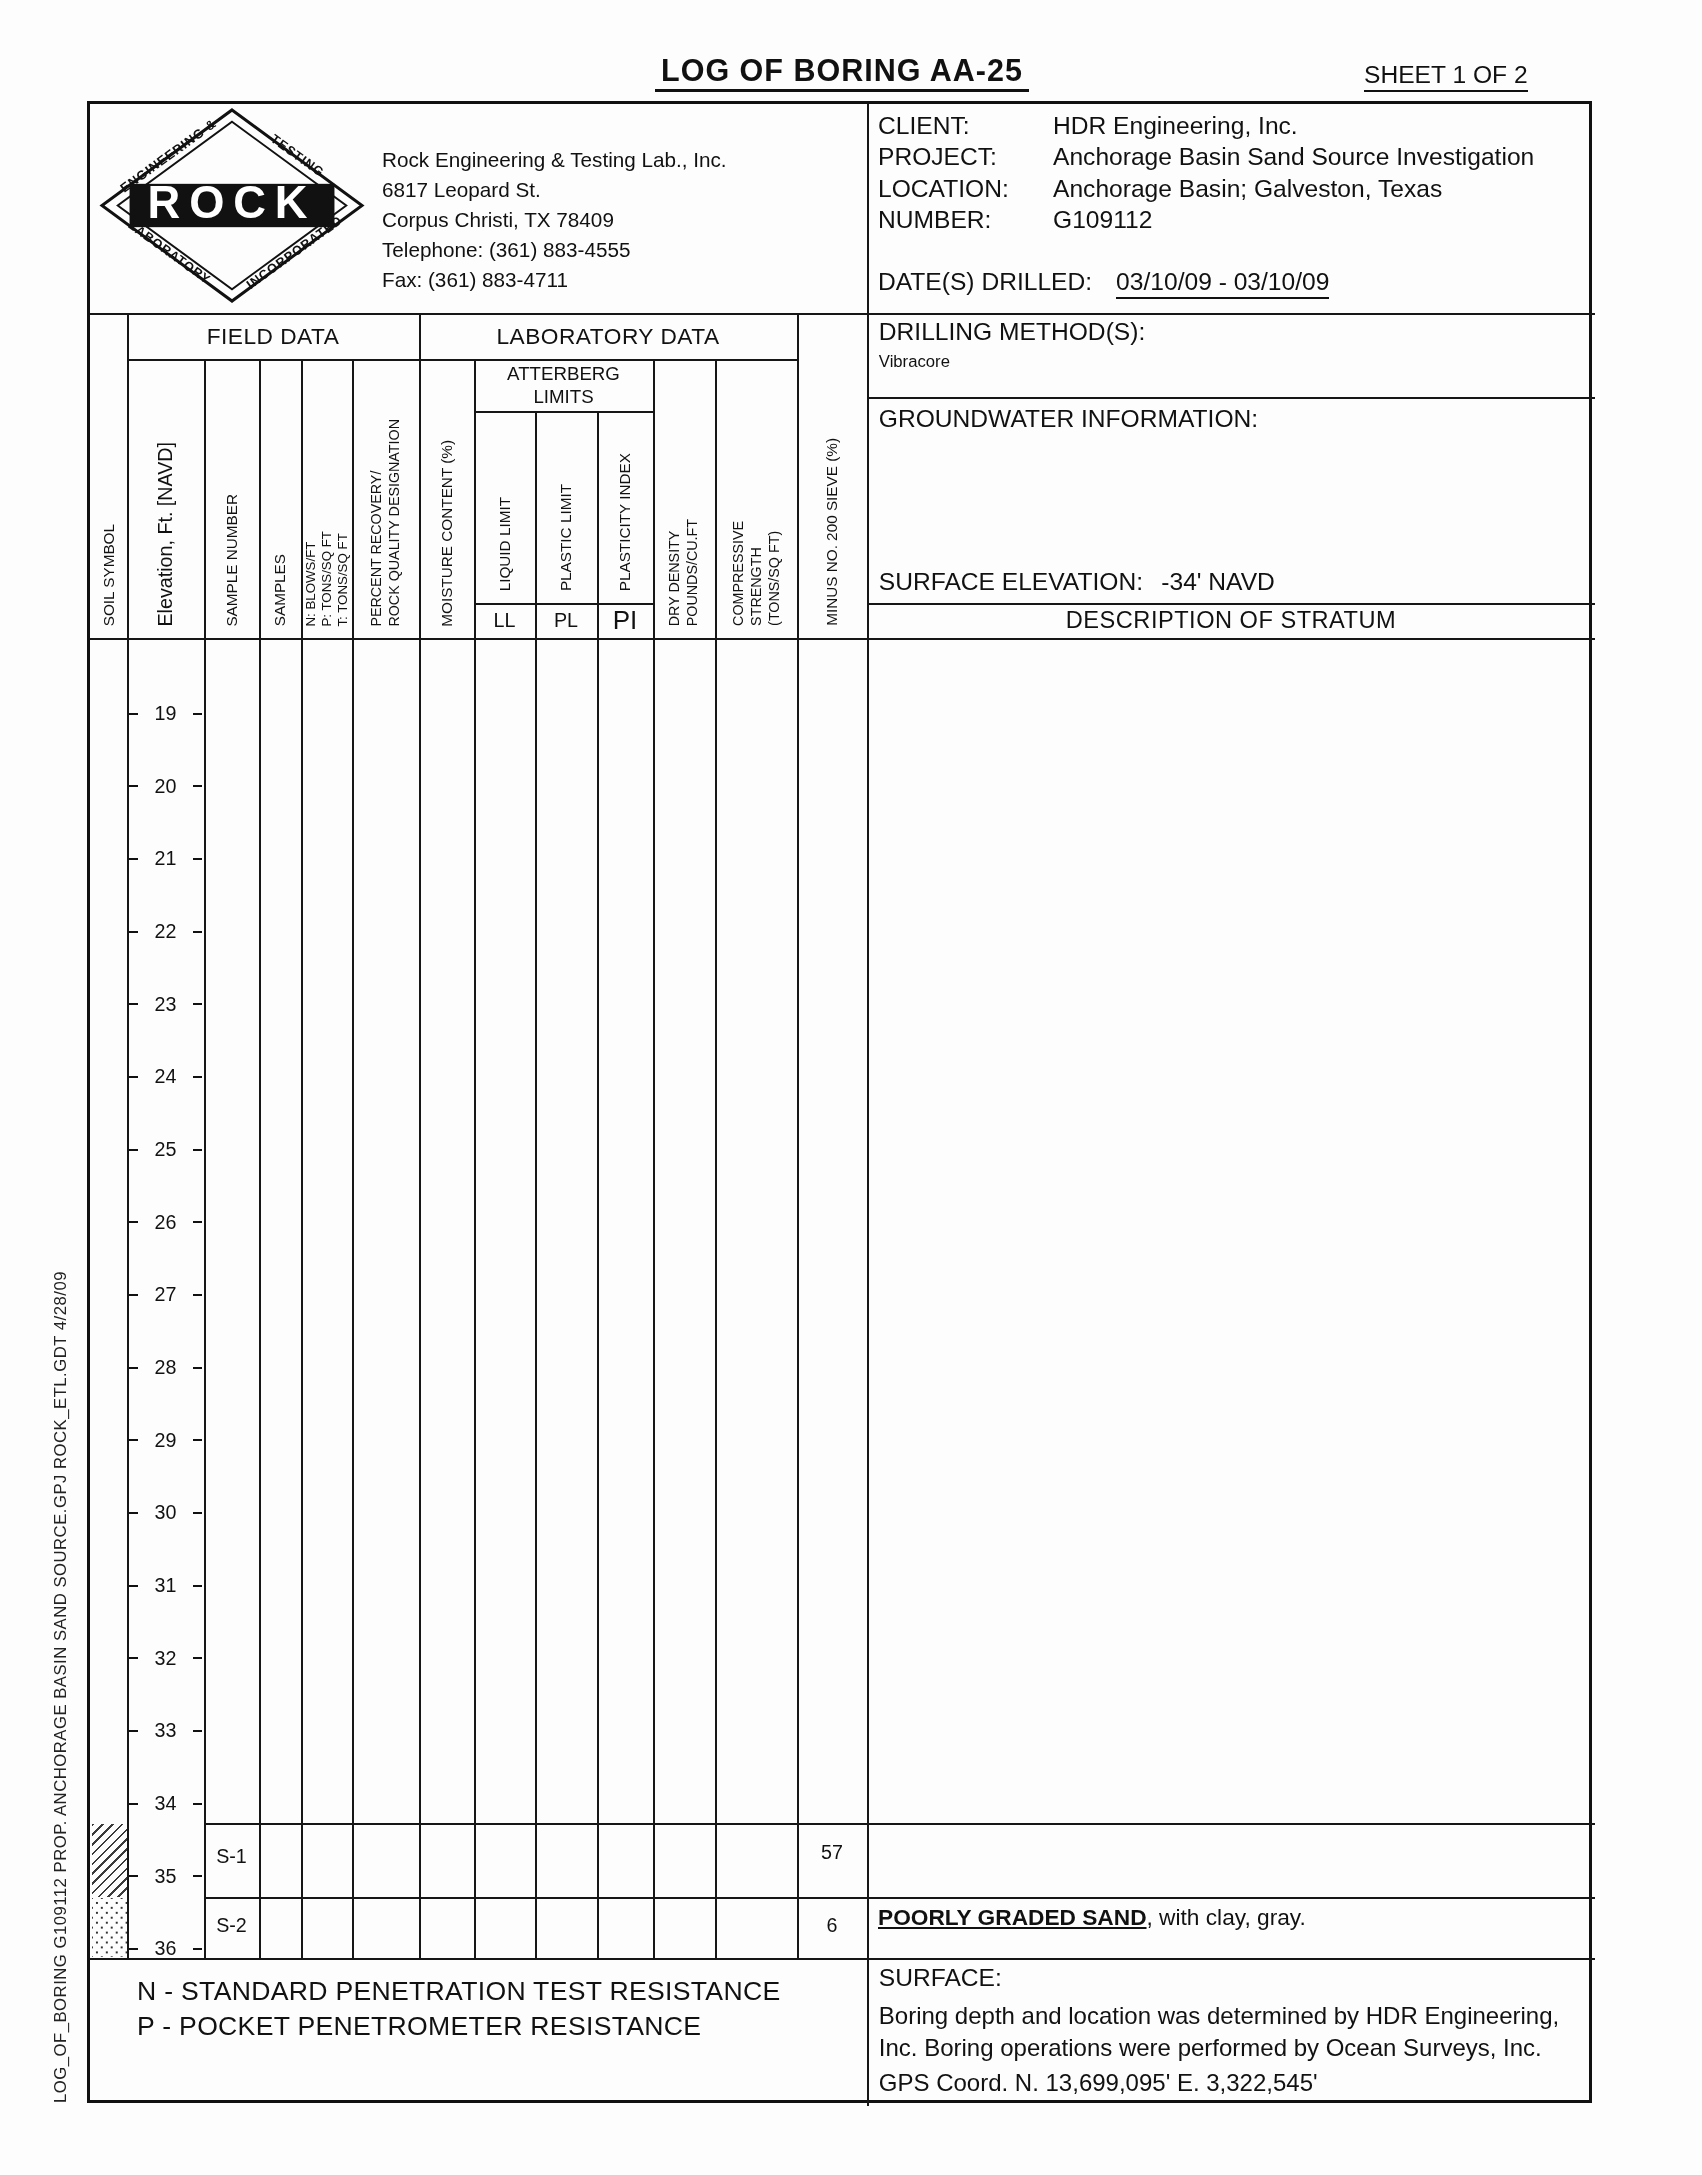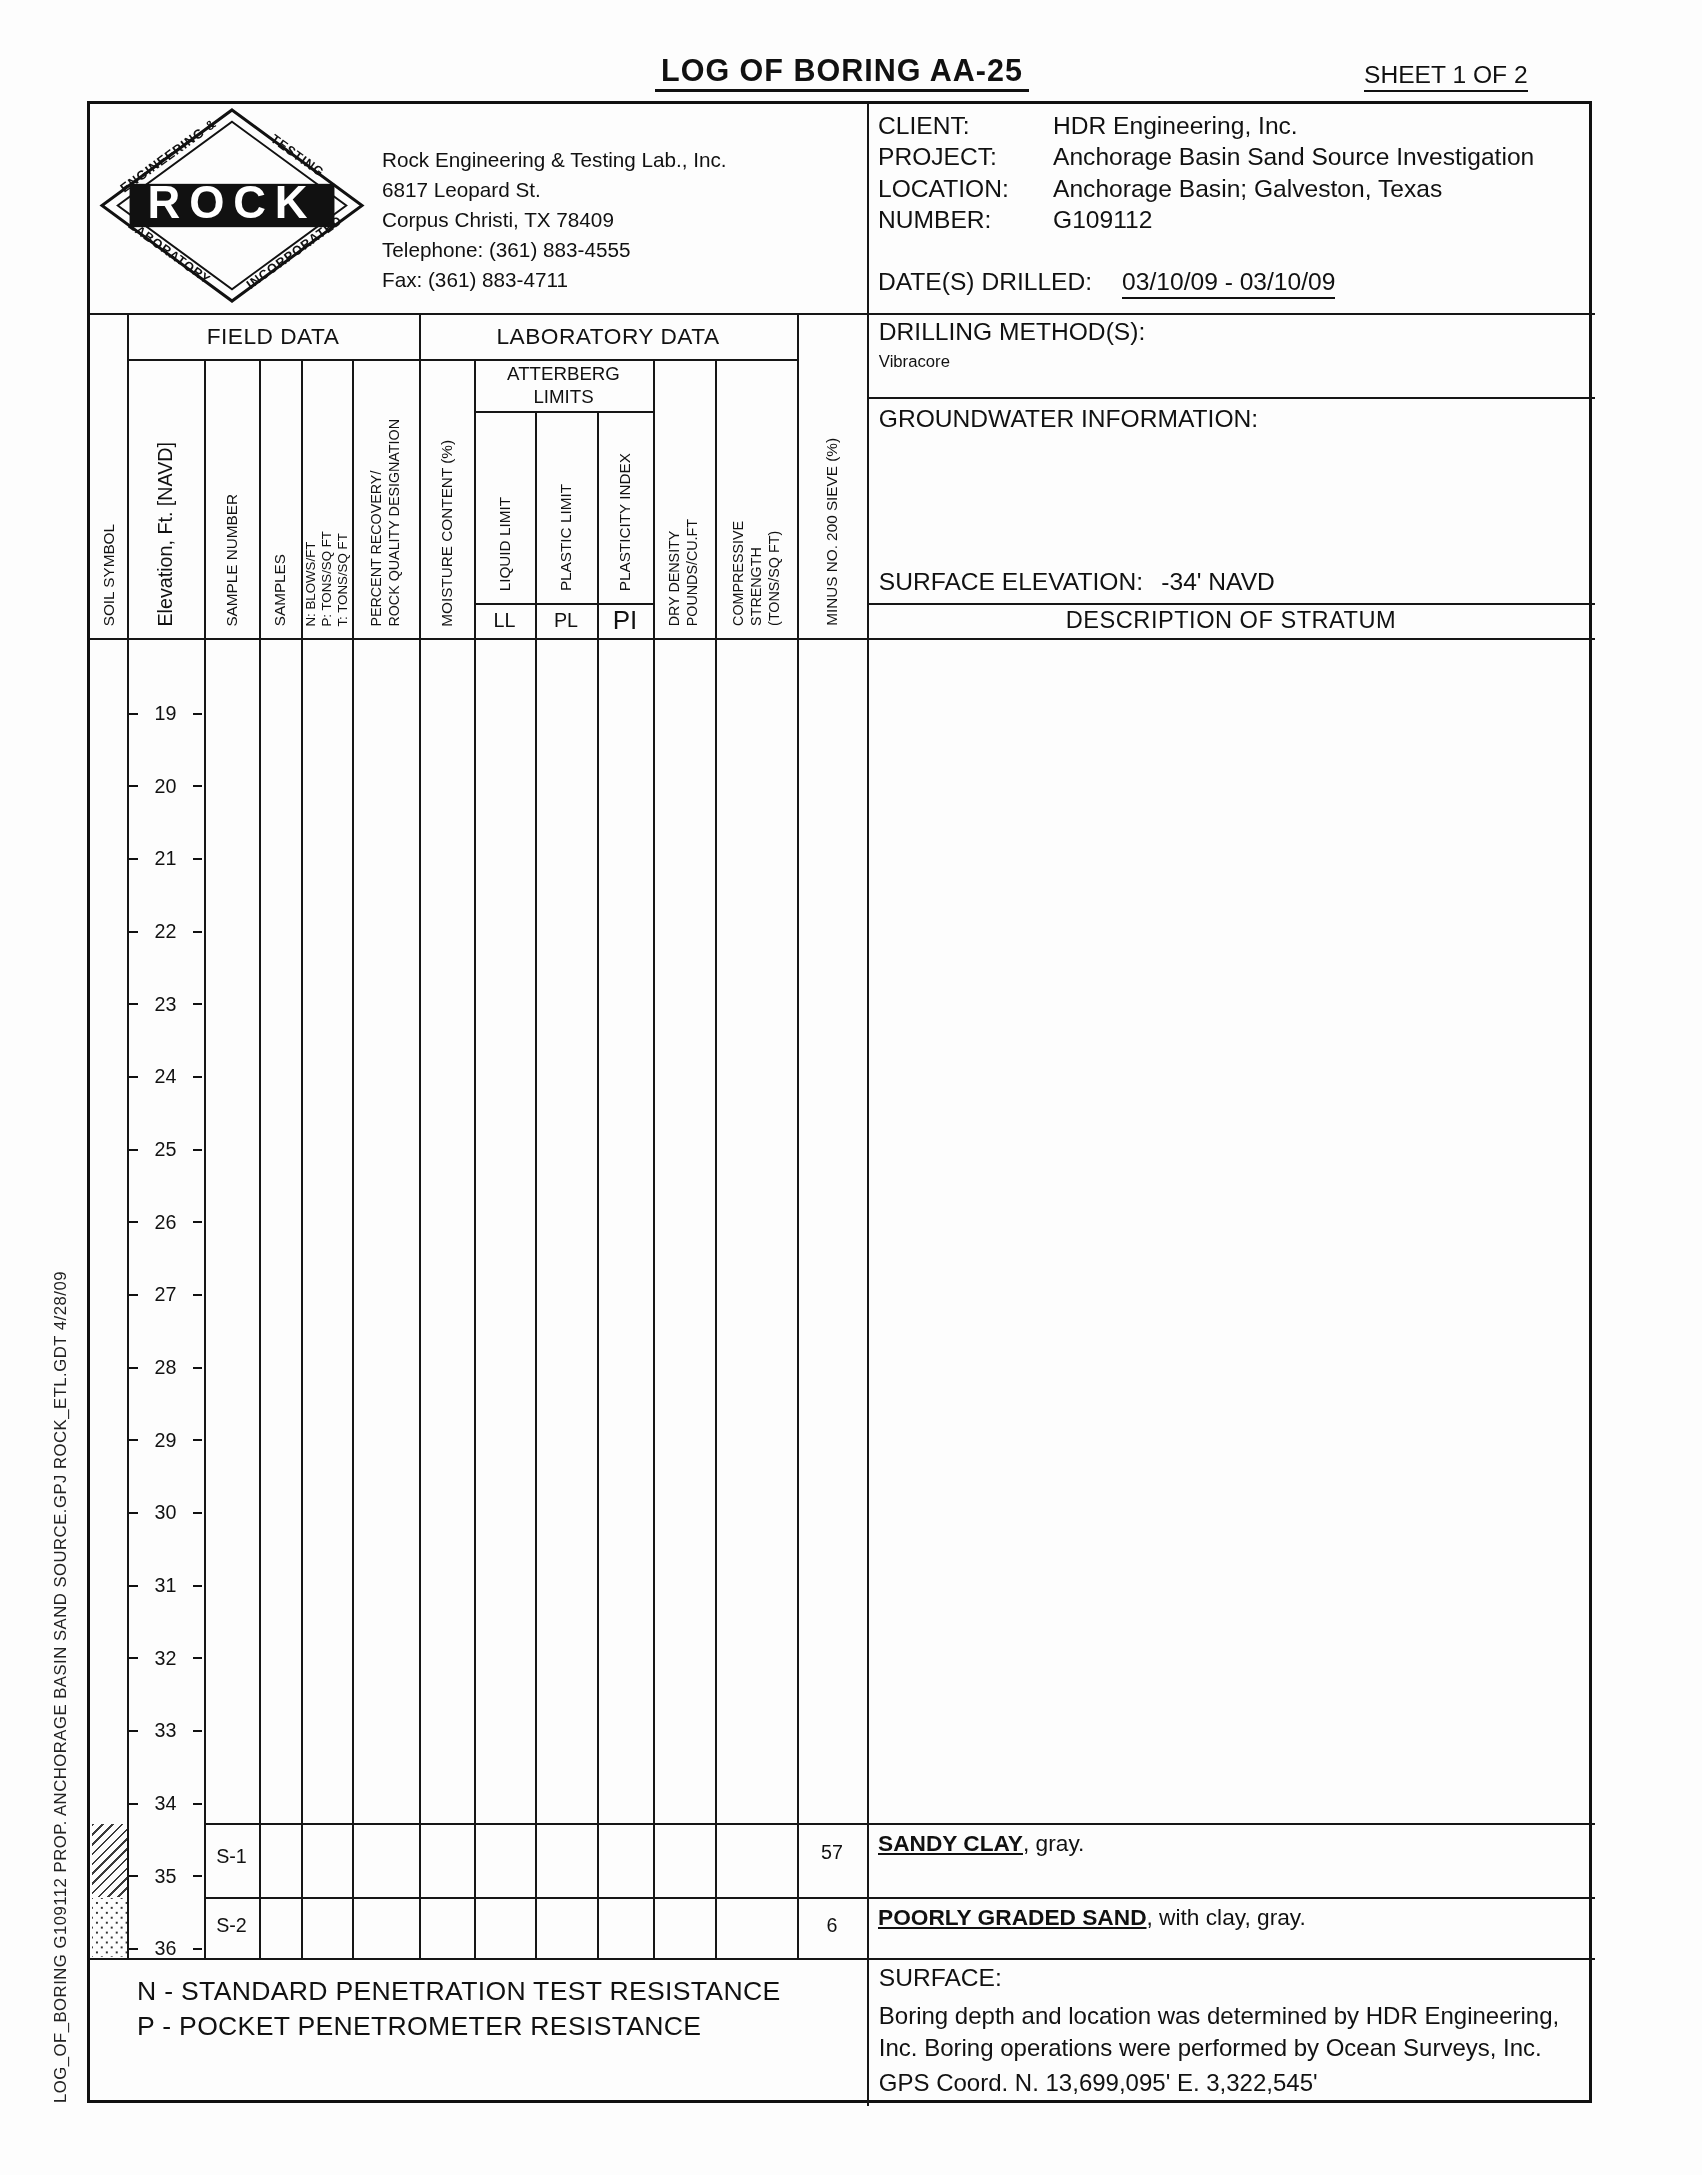--- a/index.html
+++ b/index.html
@@ -26,21 +26,21 @@
   .vh.md { font-size:14.3px; }
   .vh.big { font-size:19.7px; }
 
   .band { position:absolute; display:flex; align-items:center; justify-content:center; font-size:22.7px; letter-spacing:0.5px; }
   .cc { display:flex; align-items:center; justify-content:center; text-align:center; }
 
   .addr-line { font-size:20.7px; line-height:1.45; }
   .info-row { position:absolute; left:788px; display:flex; align-items:baseline; white-space:nowrap; }
   .info-row .lbl { font-size:24.6px; width:175px; }
   .info-row .val { font-size:24.6px; }
-  .info-row.dates .lbl { width:auto; margin-right:30px; }
+  .info-row.dates .lbl { width:auto; margin-right:24px; }
   .u { border-bottom:2px solid #111; padding-bottom:1px; }
 
   .panel-label { font-size:24.6px; }
   .small-val { font-size:16.7px; }
 
   .tick-num { position:absolute; left:37px; width:77px; height:27.6px; line-height:27.6px; text-align:center; font-size:19.7px; }
   .tick-dash { position:absolute; width:8.9px; height:0; border-top:2px solid #111; }
   .tick-dash.l { left:39px; } .tick-dash.r { left:103px; }
 
   .hatch-clay { background:repeating-linear-gradient(135deg, #3a3a3a 0 1.8px, transparent 1.8px 6.9px); }
@@ -267,23 +267,20 @@
       </div>
 
     <div class="cell hatch-clay" style="left:2px;top:1720px;width:35px;height:73px;"></div>
     <div class="cell hatch-sand" style="left:2px;top:1794px;width:35px;height:59px;"></div>
 
     <div class="samp" style="left:114px;top:1738px;width:55px;">S-1</div>
     <div class="samp" style="left:114px;top:1807px;width:55px;">S-2</div>
     <div class="samp" style="left:707px;top:1734px;width:70px;">57</div>
     <div class="samp" style="left:707px;top:1807px;width:70px;">6</div>
 
-    <div class="strat-desc" style="top:1726px;">
-      <span class="strat-name">SANDY CLAY</span><span>, gray.</span>
-    </div>
     <div class="strat-desc" style="top:1800px;">
       <span class="strat-name">POORLY GRADED SAND</span><span>, with clay, gray.</span>
     </div>
 
     <div class="cell" style="left:0;top:1854px;width:777px;height:148px;padding:15.8px 0 0 47px;">
       <div class="legend-line">N - STANDARD PENETRATION TEST RESISTANCE</div>
       <div class="legend-line">P - POCKET PENETROMETER RESISTANCE</div>
     </div>
     <div class="cell" style="left:777px;top:1854px;width:728px;height:148px;padding:5.9px 11.8px;">
       <div class="panel-label">SURFACE:</div>

